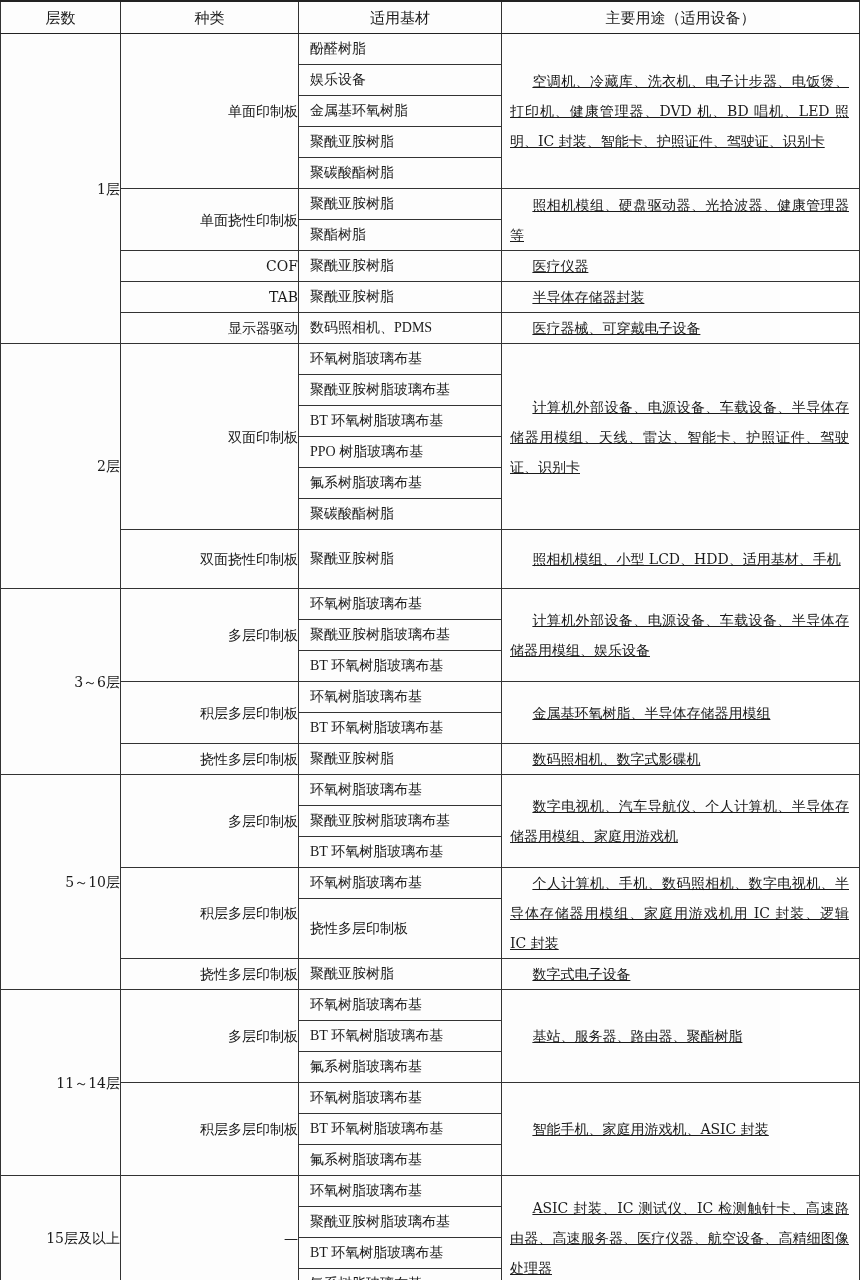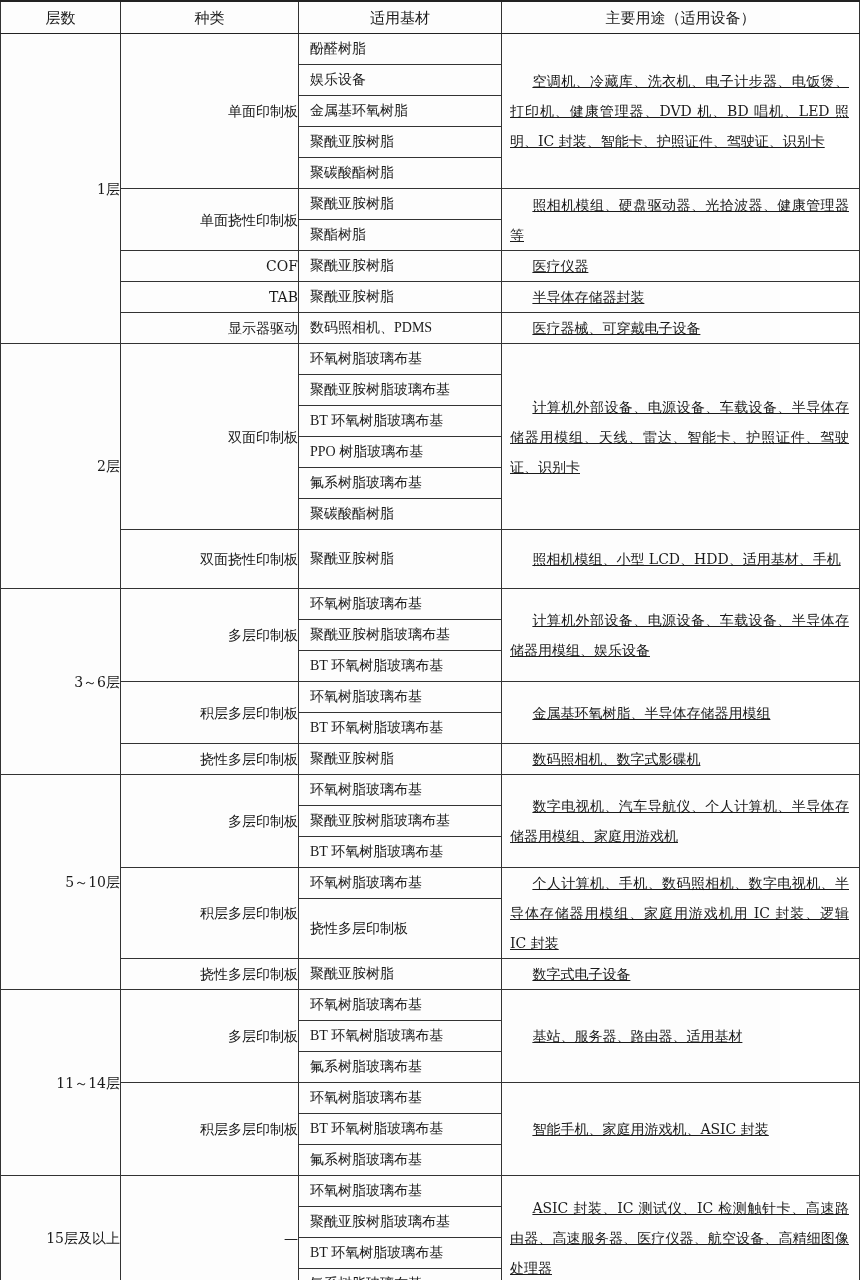--- a/index.html
+++ b/index.html
@@ -182,21 +182,21 @@
       <td class="u">
             <span class="ind">数字式电子设备</span>
           </td>
     </tr>
 
     <tr class="grp">
       <td class="c" rowspan="6">11～14层</td>
       <td class="c" rowspan="3">多层印制板</td>
       <td class="m">环氧树脂玻璃布基</td>
       <td class="u" rowspan="3">
-            <span class="ind">基站、服务器、路由器、适用基材</span>
+            <span class="ind">基站、服务器、路由器、聚酯树脂</span>
           </td>
     </tr>
     <tr>
           <td class="m">BT 环氧树脂玻璃布基</td>
         </tr>
     <tr>
           <td class="m">氟系树脂玻璃布基</td>
         </tr>
     <tr>
       <td class="c" rowspan="3">积层多层印制板</td>

